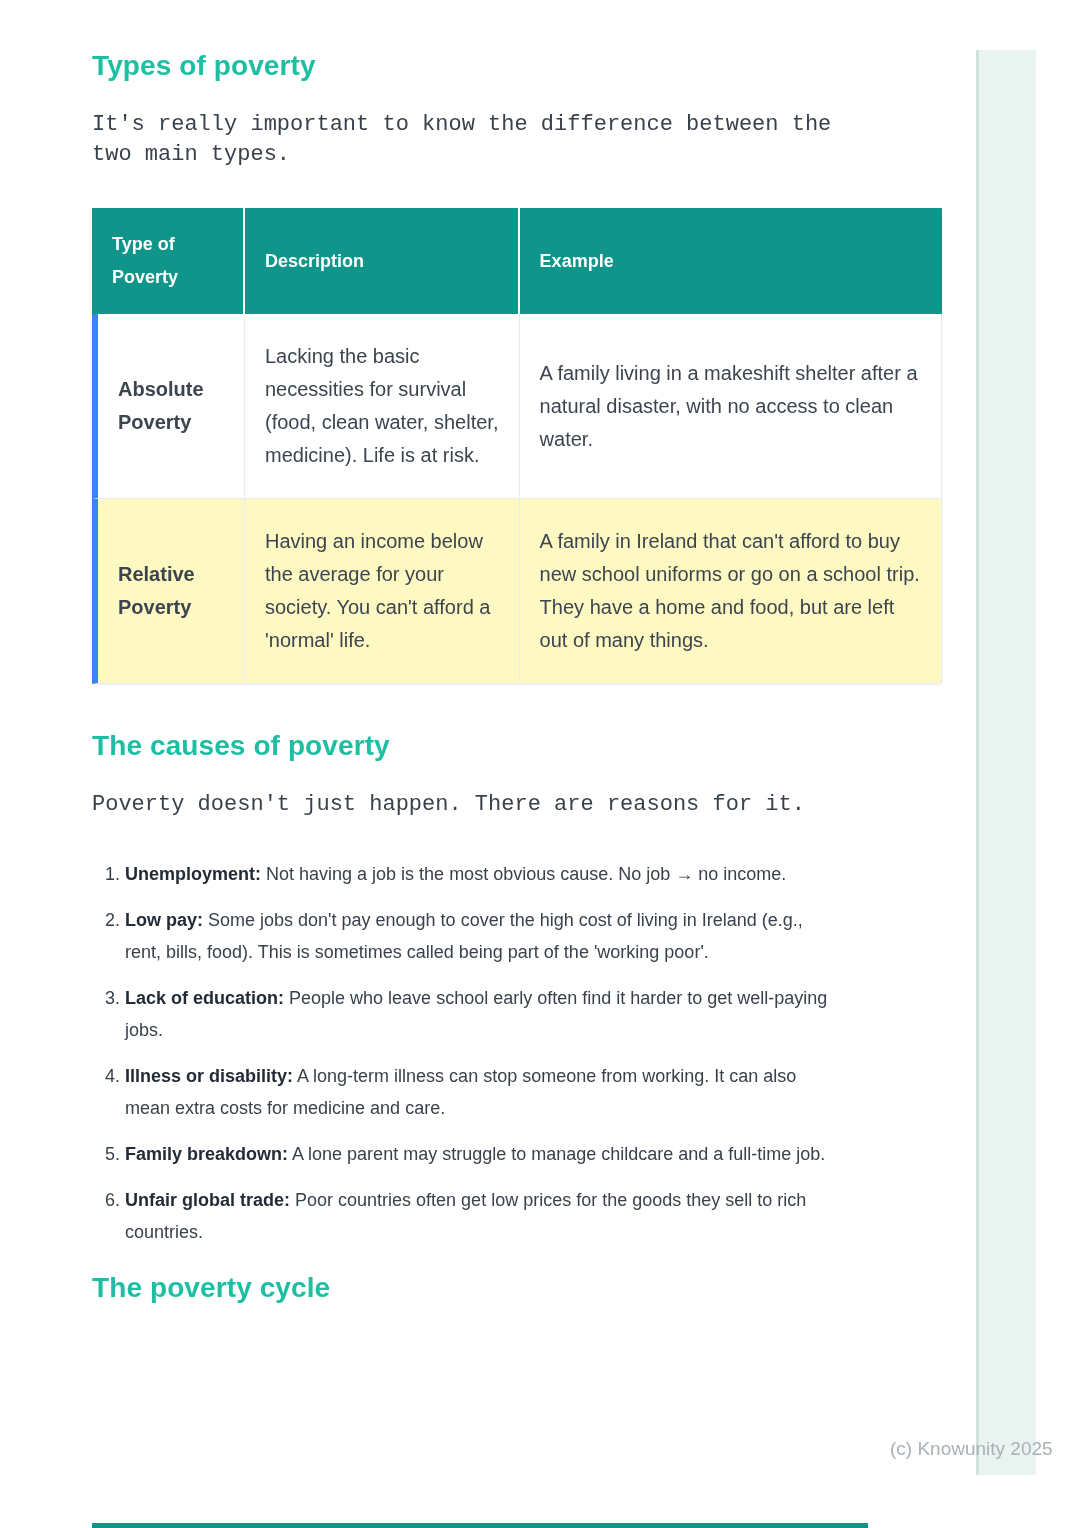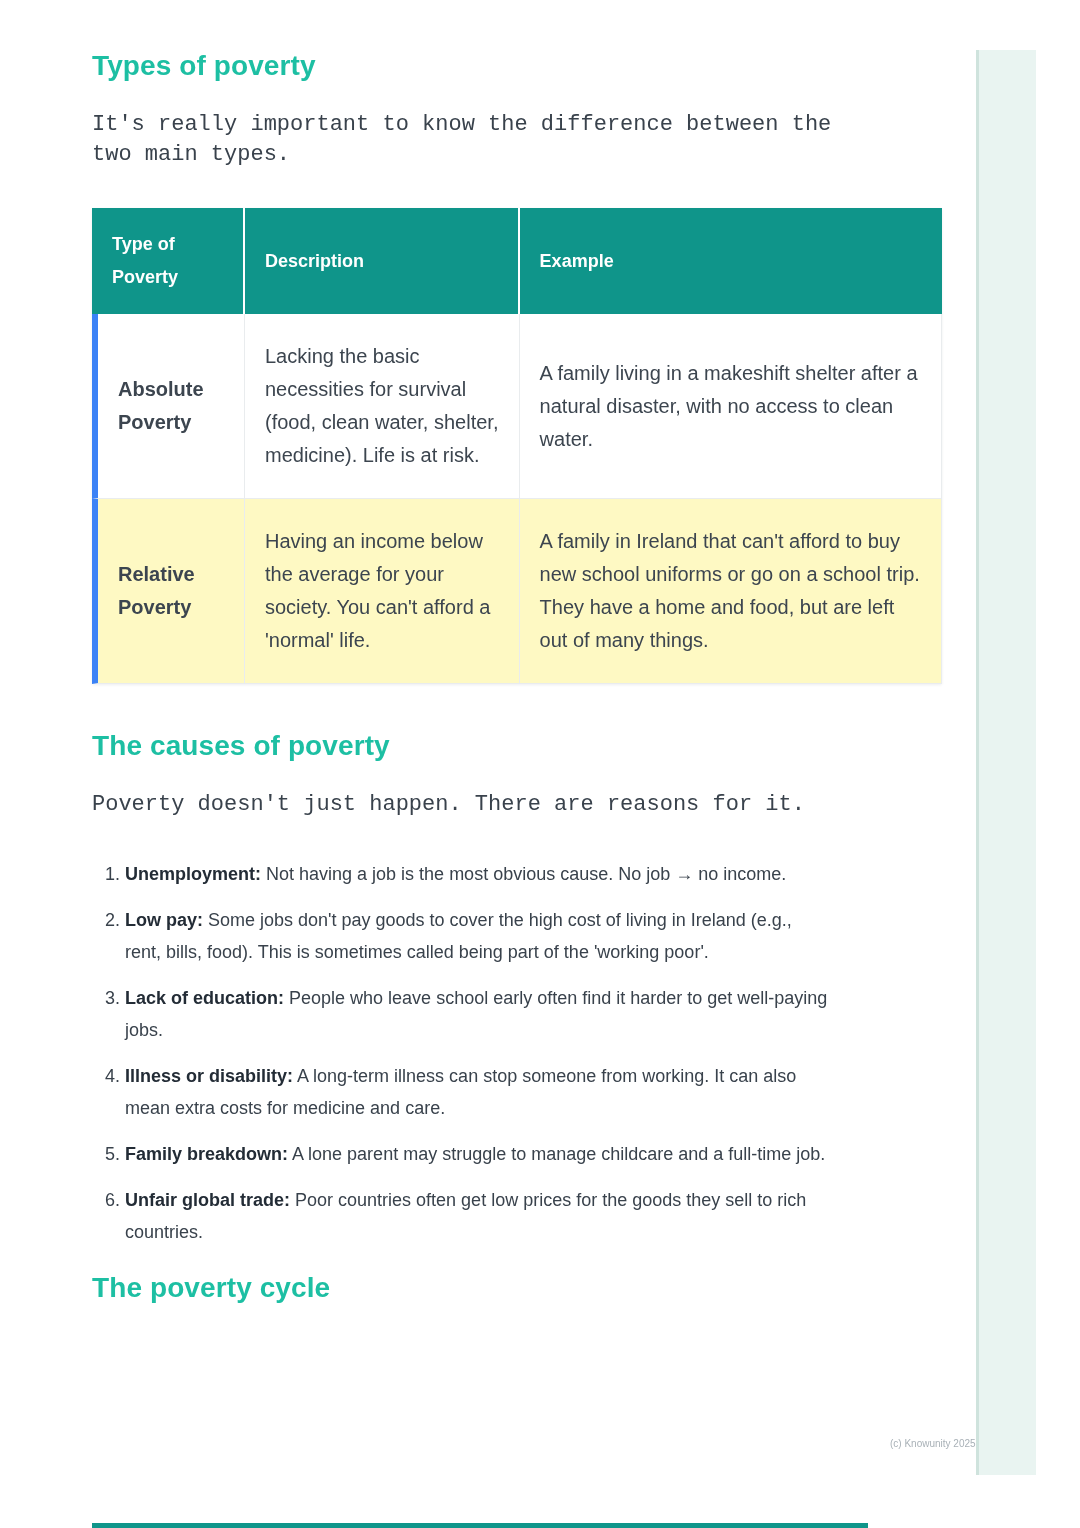--- a/index.html
+++ b/index.html
@@ -80,21 +80,21 @@
   .edge-strip {
     position: absolute;
     left: 976px; top: 50px;
     width: 57px; height: 1425px;
     background: #e9f4f1;
     border-left: 3px solid #cfe3dd;
   }
   .watermark {
     position: absolute;
     left: 890px; top: 1438px;
-    font-size: 10px;
+    font-size: 19px;
     color: #a9b1b7;
     z-index: 2;
     white-space: nowrap;
   }
   .next-table-edge {
     position: absolute;
     left: 92px; bottom: 0;
     width: 776px; height: 5px;
     background: #0f958a;
   }
@@ -136,21 +136,21 @@
         <td>A family in Ireland that can't afford to buy new school uniforms or go on a school trip. They have a home and food, but are left out of many things.</td>
       </tr>
     </tbody>
   </table>
 
   <h1 class="section-title">The causes of poverty</h1>
   <p class="intro">Poverty doesn't just happen. There are reasons for it.</p>
 
   <ol class="causes-list">
     <li><span class="term">Unemployment:</span><span> Not having a job is the most obvious cause. No job → no income.</span></li>
-    <li><span class="term">Low pay:</span><span> Some jobs don't pay goods to cover the high cost of living in Ireland (e.g., rent, bills, food). This is sometimes called being part of the 'working poor'.</span></li>
+    <li><span class="term">Low pay:</span><span> Some jobs don't pay enough to cover the high cost of living in Ireland (e.g., rent, bills, food). This is sometimes called being part of the 'working poor'.</span></li>
     <li><span class="term">Lack of education:</span><span> People who leave school early often find it harder to get well-paying jobs.</span></li>
     <li><span class="term">Illness or disability:</span><span> A long-term illness can stop someone from working. It can also mean extra costs for medicine and care.</span></li>
     <li><span class="term">Family breakdown:</span><span> A lone parent may struggle to manage childcare and a full-time job.</span></li>
     <li><span class="term">Unfair global trade:</span><span> Poor countries often get low prices for the goods they sell to rich countries.</span></li>
   </ol>
 
   <h1 class="section-title">The poverty cycle</h1>
 
 </div>
 

